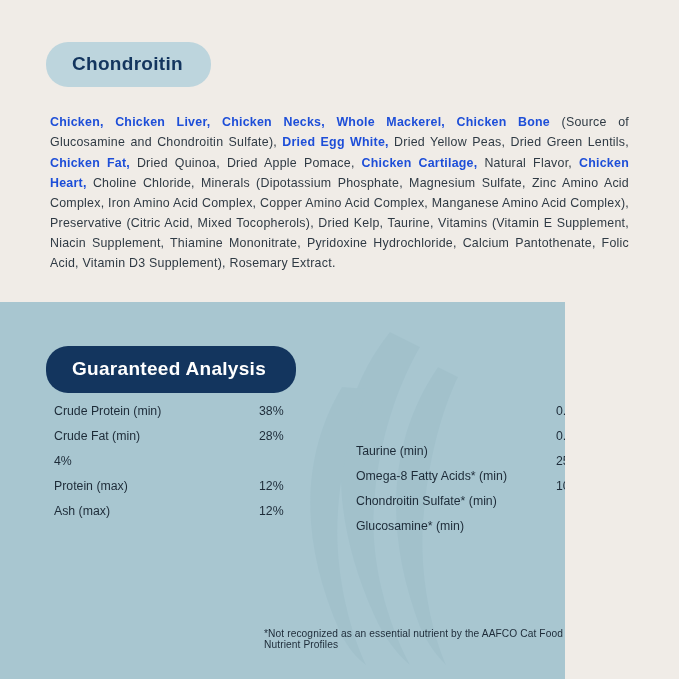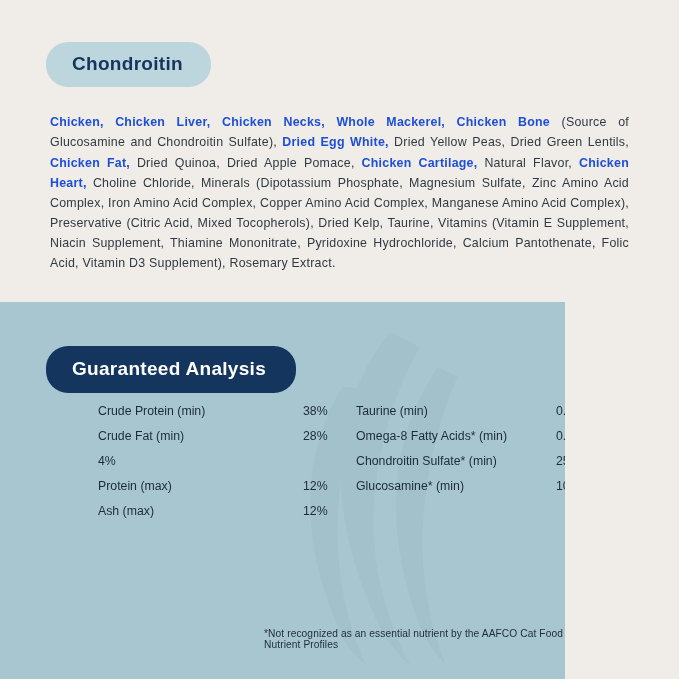--- a/index.html
+++ b/index.html
@@ -92,30 +92,30 @@
     position: absolute;
     top: 102px;
     left: 0;
     width: 679px;
   }
   .ga-col {
     position: absolute;
     font-size: 12.3px;
     color: #1d2b38;
   }
-  .ga-col.left { left: 54px; width: 280px; margin-left: 44px; }
+  .ga-col.left { left: 54px; width: 280px; }
   .ga-col.right { left: 356px; width: 300px; }
   .ga-row {
     display: flex;
     height: 25px;
     align-items: flex-start;
   }
   .ga-label { flex: 0 0 auto; }
   .ga-col.left .ga-label { width: 205px; }
-  .ga-col.right .ga-label { width: 200px; }
+  .ga-col.right .ga-label { width: 200px; margin-top: 40px; }
   .ga-value { flex: 1 1 auto; }
 
   
   .calorie-box {
     position: absolute;
     left: 46px;
     top: 239px;
     width: 202px;
     height: 95px;
     background: #13355e;

